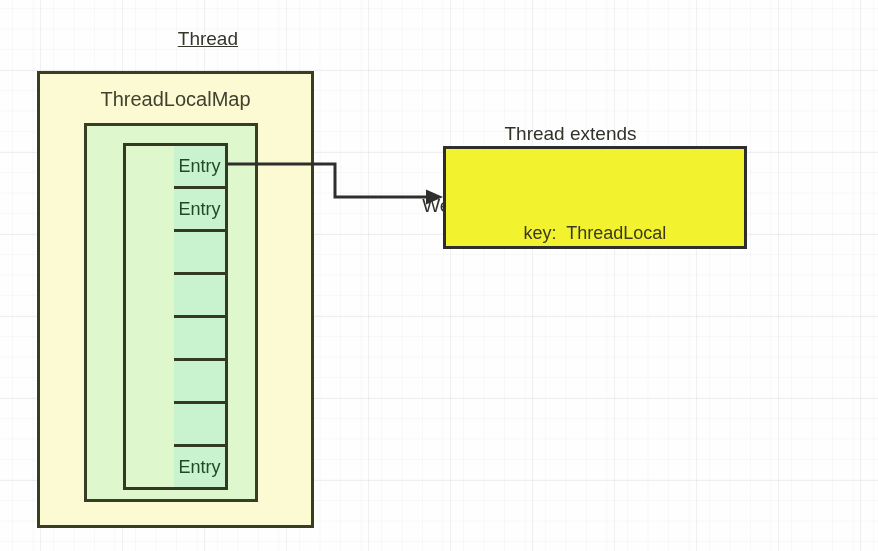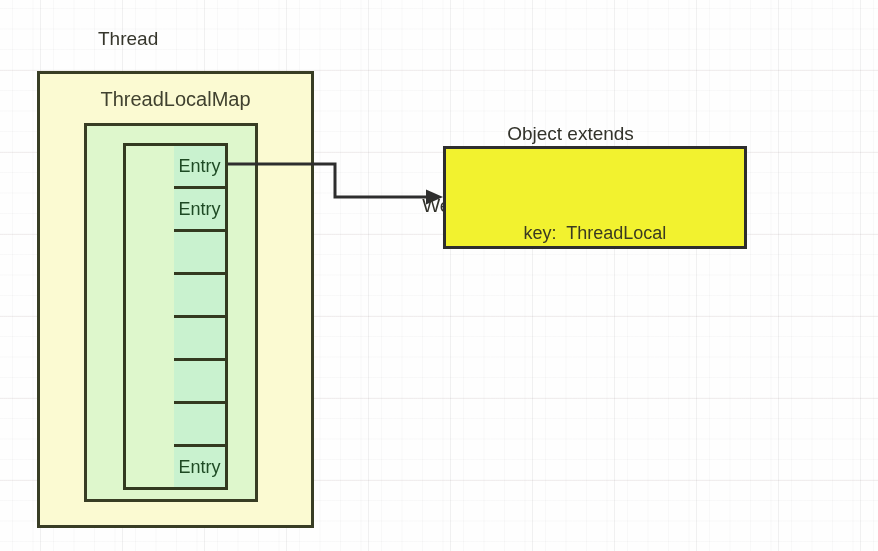--- a/index.html
+++ b/index.html
@@ -18,23 +18,24 @@
       linear-gradient(to bottom, rgba(150,120,125,0.10) 1px, transparent 1px),
       linear-gradient(to right, rgba(120,120,125,0.045) 1px, transparent 1px),
       linear-gradient(to bottom, rgba(120,120,125,0.045) 1px, transparent 1px);
     background-size: 82px 82px, 82px 82px, 20.5px 20.5px, 20.5px 20.5px;
     background-position: 40px 0, 0 70px, 12px 0, 0 8px;
   }
 
   .thread-label {
     position: absolute;
     left: 98px; top: 28px; width: 140px;
-    text-align: left;
+    text-align: right;
     font-size: 19px;
     color: #36362c;
+    text-decoration: underline;
   }
 
   .outer-box {
     position: absolute;
     left: 37px; top: 71px;
     width: 277px; height: 457px;
     box-sizing: border-box;
     background: #fbfad2;
     border: 3px solid #383d24;
   }
@@ -155,21 +156,21 @@
       <span>Entry</span>
     </div>
   </div>
 
   <svg class="arrow-layer" viewBox="0 0 878 551" xmlns="http://www.w3.org/2000/svg">
     <path d="M 228 164 L 335 164 L 335 197 L 427 197" fill="none" stroke="#2e2e2e" stroke-width="3"></path>
     <polygon points="426,189.5 443,197 426,204.5" fill="#2e2e2e"></polygon>
   </svg>
 
   <div class="entry-note">
-    <div>Object extends</div>
+    <div>Thread extends</div>
     <div>WeakReference&lt;ThreadLocal&lt;?&gt;&gt;</div>
   </div>
 
   <div class="detail-box">
     <div>key:  ThreadLocal</div>
   </div>
 
 </div>
 
 </body></html>

